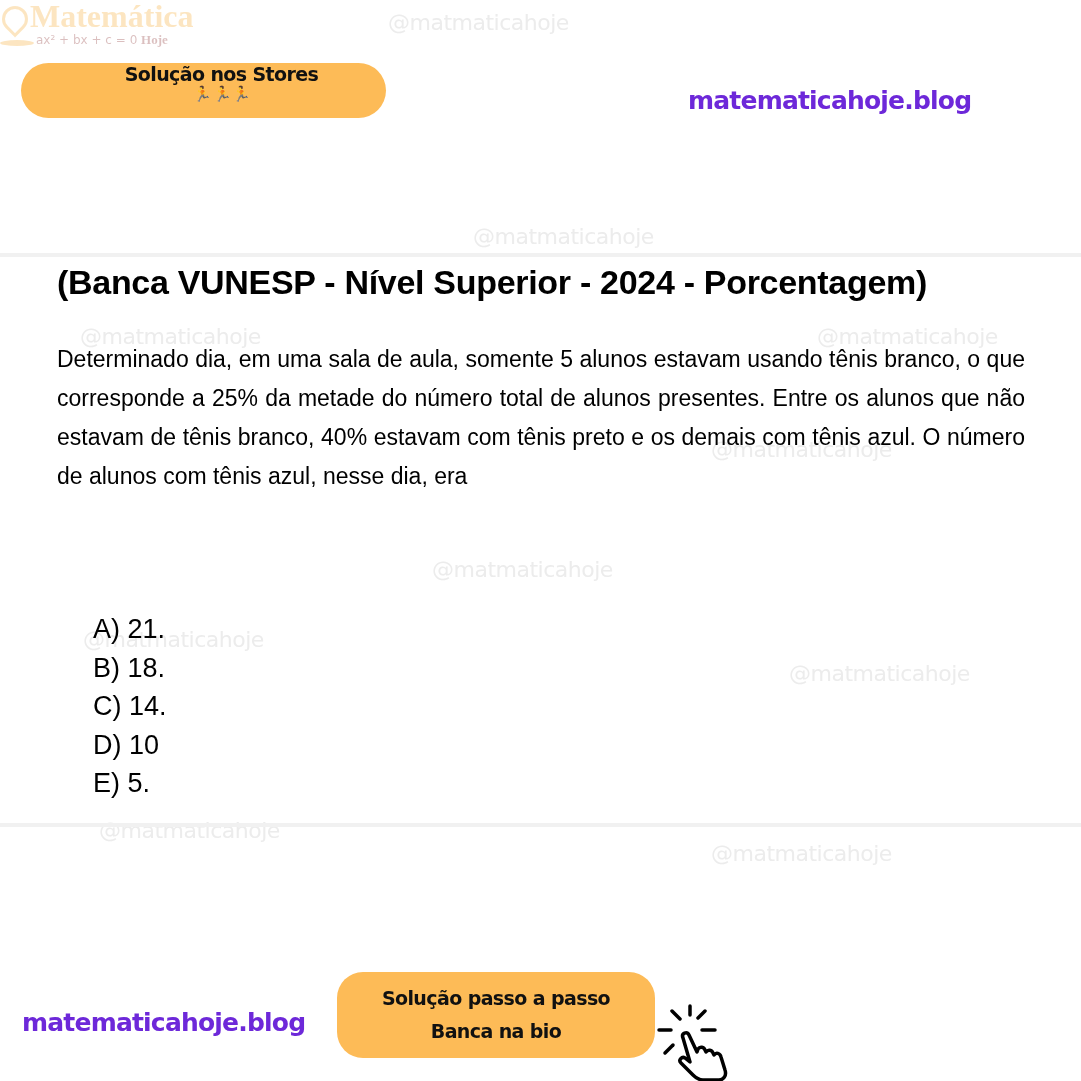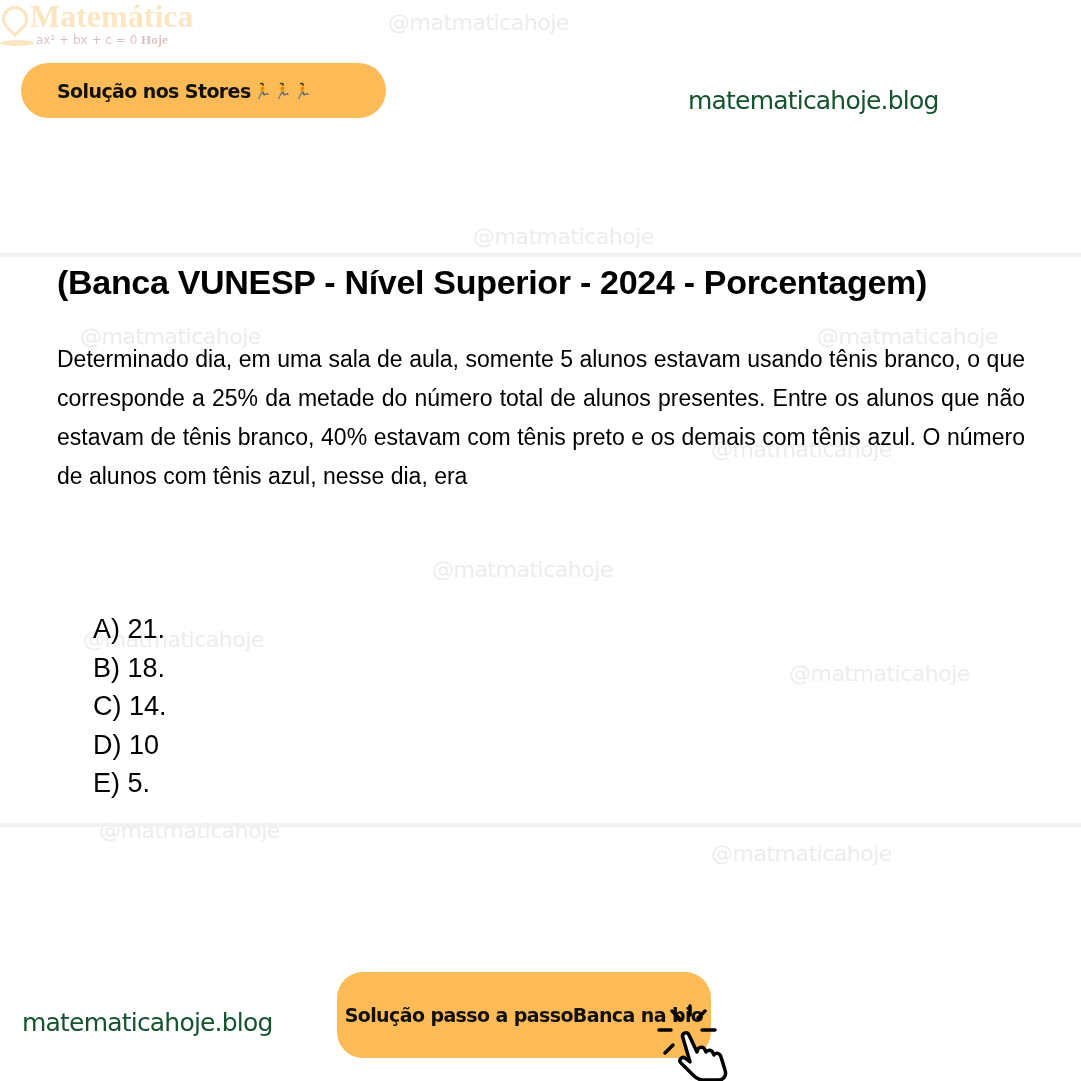--- a/index.html
+++ b/index.html
@@ -87,40 +87,42 @@
     }
     .pill-top {
       left: 21px; top: 63px;
       width: 365px; height: 55px;
       border-radius: 28px;
       font-size: 19px;
       justify-content: flex-start;
       padding-left: 36px;
       box-sizing: border-box;
       letter-spacing: -0.6px;
+      flex-direction: column;
     }
     .runners {
       margin-left: 3px;
       font-size: 15px;
       letter-spacing: 1px;
     }
     .pill-bottom {
       left: 337px; top: 972px;
-      width: 374px; height: 86px;
+      width: 318px; height: 86px;
       border-radius: 26px;
+      flex-direction: column;
       font-size: 19px;
       line-height: 33px;
       letter-spacing: -0.6px;
     }
 
     .site {
       position: absolute;
       font-family: "DejaVu Sans", sans-serif;
-      font-weight: normal;
-      color: #14532d;
+      font-weight: bold;
+      color: #6d28d9;
       white-space: nowrap;
       letter-spacing: -0.8px;
       z-index: 2;
     }
     .site-top { left: 688px; top: 86px; font-size: 25px; }
     .site-bottom { left: 22px; top: 1008px; font-size: 25px; }
 
     
     .sep {
       position: absolute;

